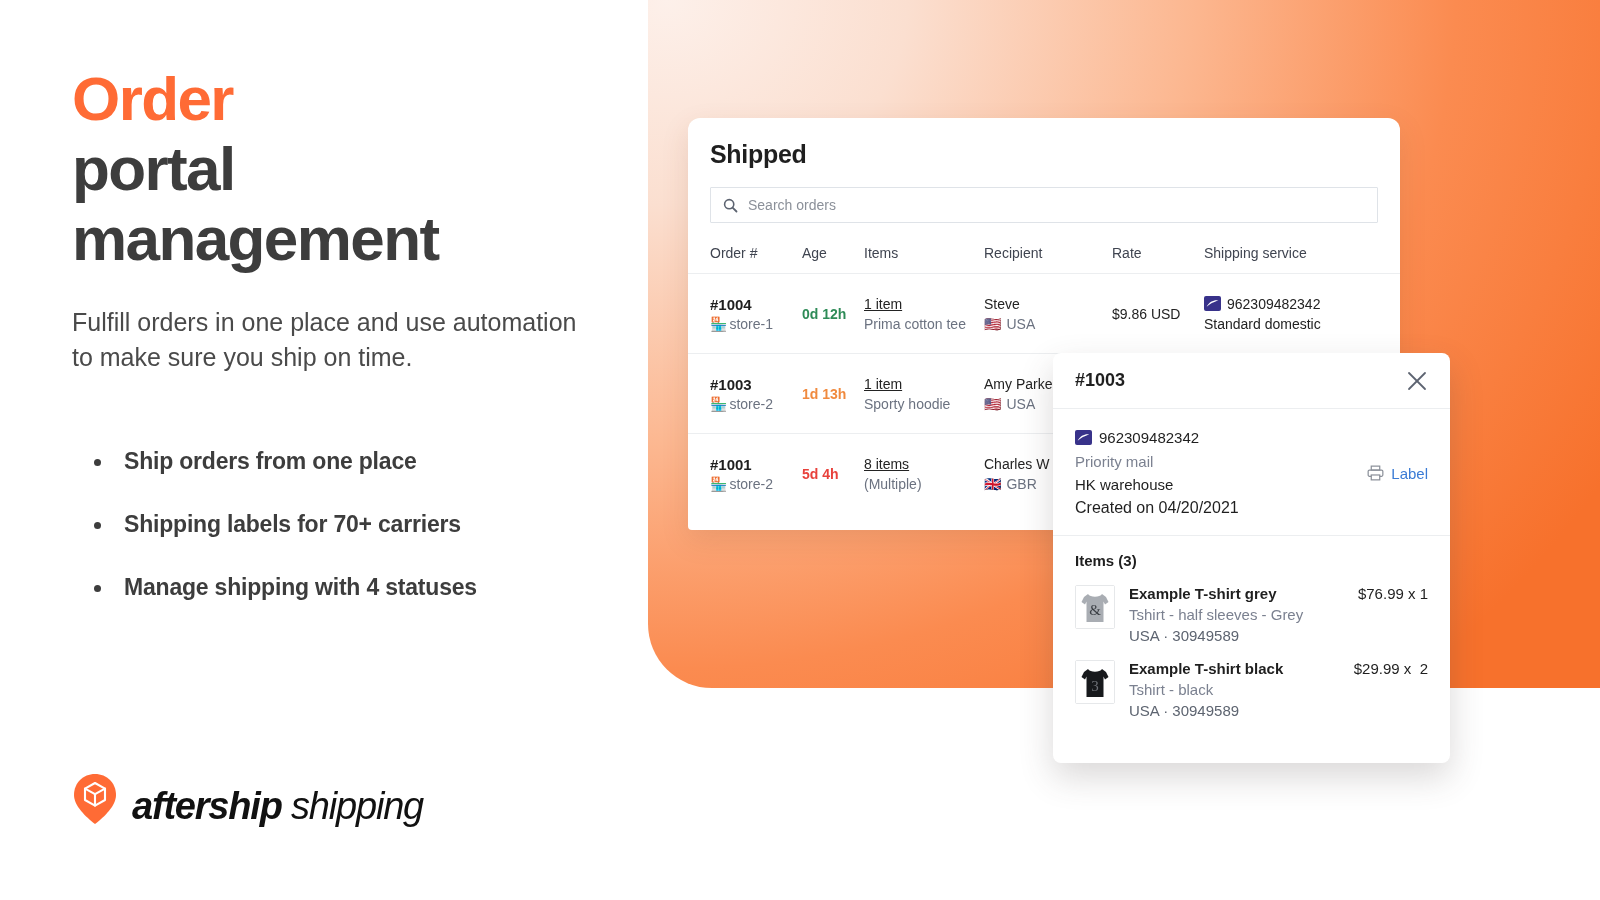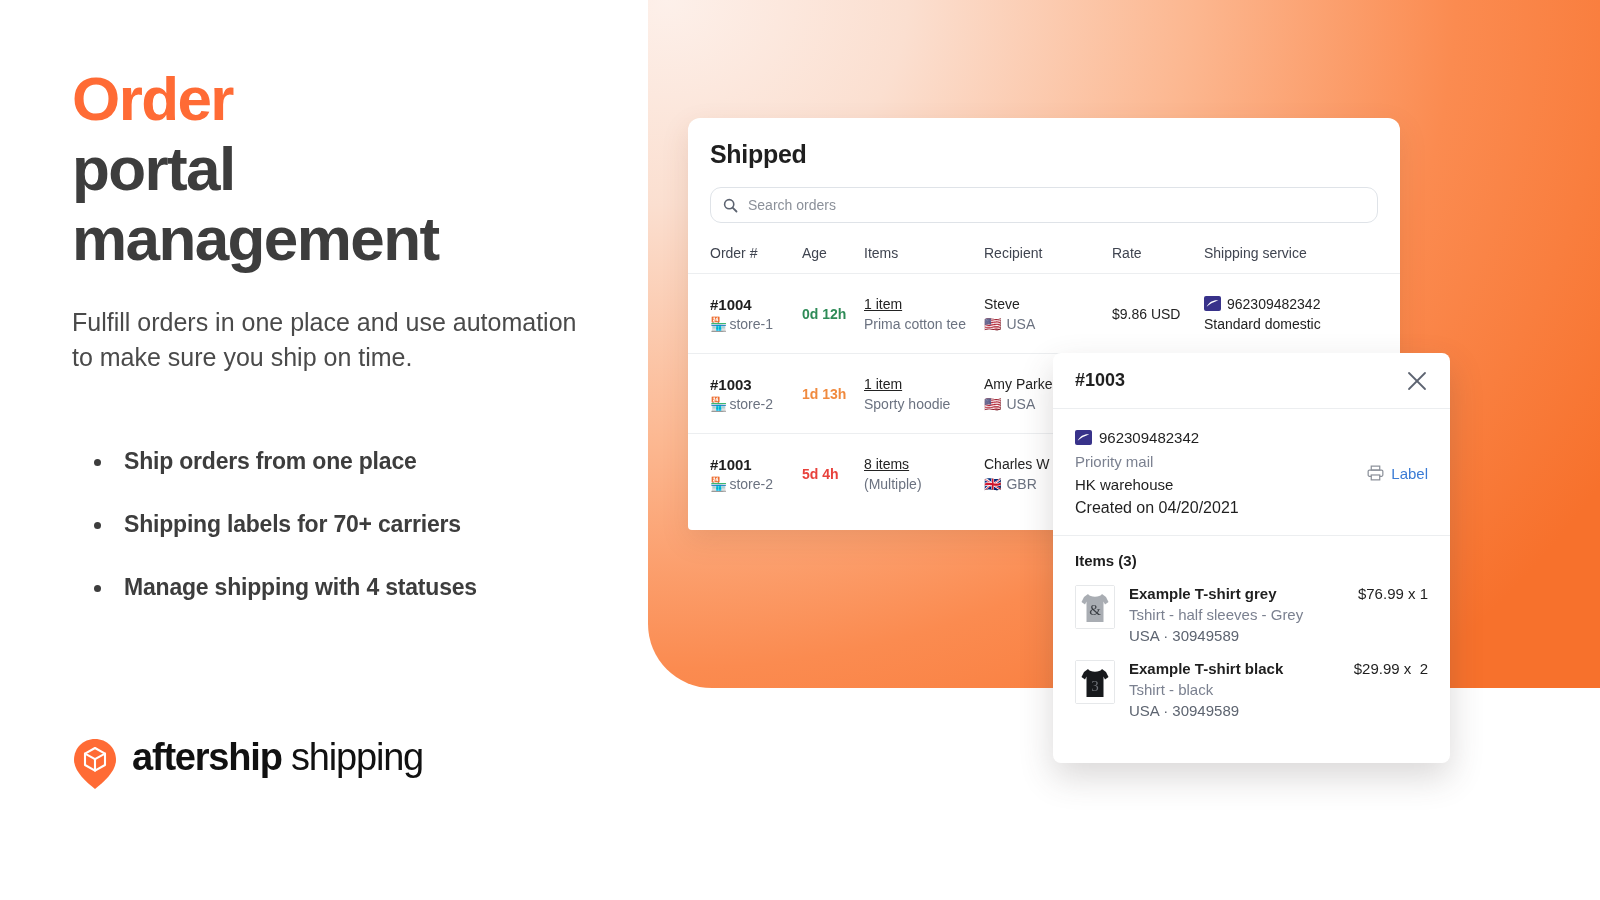--- a/index.html
+++ b/index.html
@@ -31,21 +31,21 @@
   .bullets li {
     position: relative; padding-left: 42px; margin-bottom: 36px;
     font-size: 23px; font-weight: 700; color: #3d3d3d; letter-spacing: -0.2px;
   }
   .bullets li::before {
     content: ""; position: absolute; left: 12px; top: 11px;
     width: 7px; height: 7px; border-radius: 50%; background: #3d3d3d;
   }
 
   
-  .logo-wrap { position: absolute; left: 0; top: 738px; display: flex; align-items: flex-start; gap: 14px; }
+  .logo-wrap { position: absolute; left: 0; top: 773px; display: flex; align-items: flex-end; gap: 14px; font-style: italic; }
   .logo-mark { width: 46px; height: 52px; }
   .logo-text { font-size: 38px; letter-spacing: -1.2px; line-height: 1; white-space: nowrap; }
   .logo-text .b { font-weight: 700; color: #111; }
   .logo-text .l { font-weight: 300; color: #111; }
 
   
   .orange-panel {
     position: absolute; left: 648px; top: 0; width: 952px; height: 688px;
     border-bottom-left-radius: 64px;
     background:
@@ -55,21 +55,21 @@
   
   .orders-card {
     position: absolute; left: 688px; top: 118px; width: 712px; height: 412px;
     background: #fff; border-radius: 12px 12px 4px 4px;
     box-shadow: 0 10px 28px rgba(120,60,30,.13);
     overflow: hidden;
   }
   .card-title { font-size: 25px; font-weight: 700; color: #1f1f1f; padding: 22px 0 0 22px; letter-spacing: -0.3px; }
 
   .search-box {
-    margin: 18px 22px 0 22px; height: 36px; border: 1px solid #dfe3e8; border-radius: 11px;
+    margin: 18px 22px 0 22px; height: 36px; border: 1px solid #dfe3e8; border-radius: 1px;
     display: flex; align-items: center; gap: 10px; padding: 0 12px; background: #fff;
   }
   .search-placeholder { font-size: 14px; color: #8b9099; }
 
   .col-head { display: flex; padding: 22px 0 12px 22px; border-bottom: 1px solid #eceef0; }
   .col-head span { font-size: 14px; color: #3f4450; }
 
   .c1 { width: 92px; } .c2 { width: 62px; } .c3 { width: 120px; }
   .c4 { width: 128px; } .c5 { width: 92px; } .c6 { flex: 1; }
 

